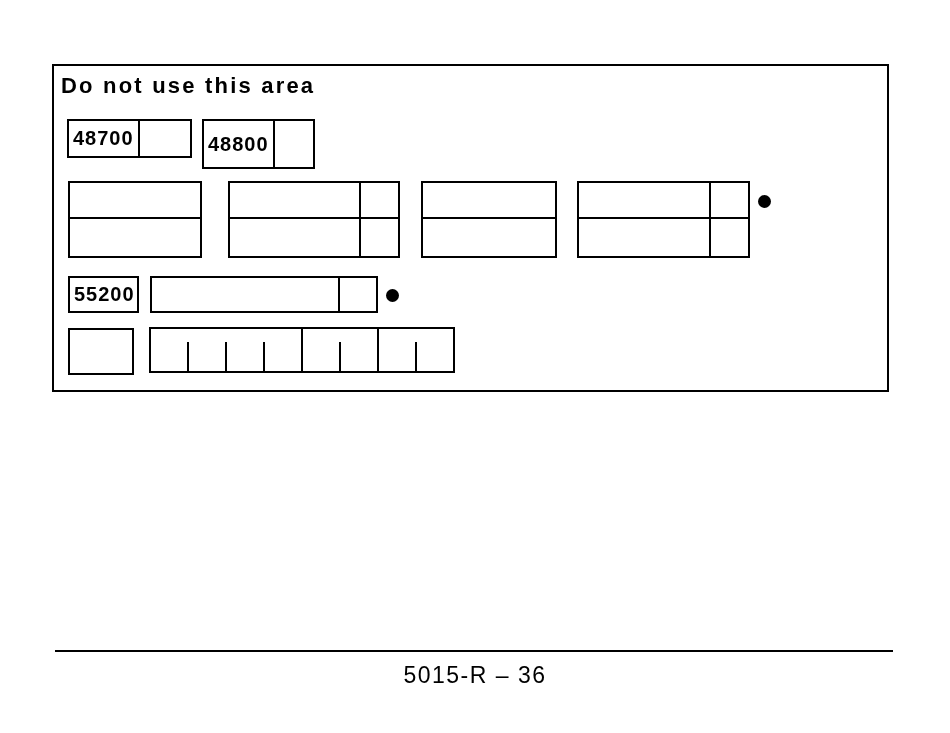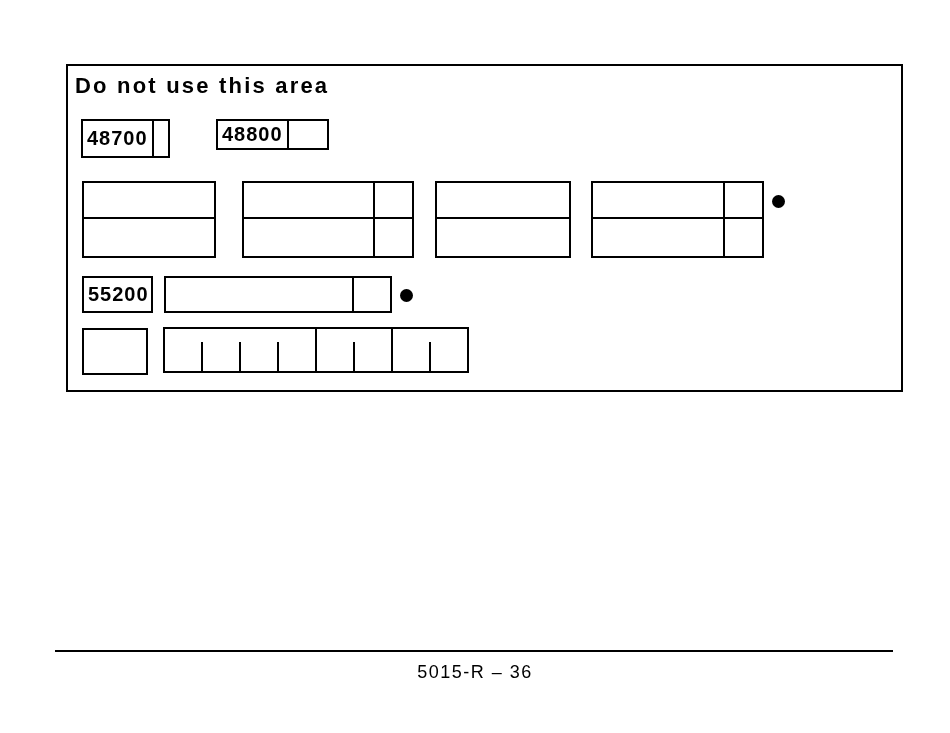--- a/index.html
+++ b/index.html
@@ -9,21 +9,21 @@
     width:950px; height:733px; position:relative;
     background:var(--paper);
     font-family:"Liberation Sans", sans-serif;
     color:var(--ink);
     overflow:hidden;
   }
   .abs { position:absolute; }
   .bx { position:absolute; border:2px solid var(--ink); background:var(--paper); }
 
   
-  .frame { left:66px; top:64px; width:837px; height:328px; }
+  .frame { left:52px; top:64px; width:837px; height:328px; }
 
   .title {
     left:7px; top:7px;
     font-size:22px; font-weight:bold; letter-spacing:2.2px;
     white-space:nowrap;
   }
 
   
   .code-box { display:flex; align-items:stretch; }
   .code-label {
@@ -52,37 +52,37 @@
   
   .comb { display:flex; align-items:stretch; }
   .comb-cell { flex:1; }
   .sep-full { width:2px; background:var(--ink); }
   .sep-tick { width:2px; height:29px; background:var(--ink); align-self:flex-end; }
 
   
   .footer-rule { left:55px; top:650px; width:838px; height:2px; background:var(--ink); }
   .footer-text {
     left:0; top:662px; width:950px;
-    text-align:center; font-size:18px; letter-spacing:1.5px;
+    text-align:center; font-size:23px; letter-spacing:1.5px;
     white-space:nowrap;
   }
 </style>
 </head>
 <body>
 
 <div class="abs frame bx">
 
   <div class="abs title">Do not use this area</div>
 
-  <div class="bx code-box" style="left:13px; top:53px; width:89px; height:39px;">
+  <div class="bx code-box" style="left:13px; top:53px; width:125px; height:39px;">
     <div class="code-label divided">48700</div>
     <div class="entry-cell"></div>
   </div>
 
-  <div class="bx code-box" style="left:148px; top:53px; width:113px; height:31px;text-align:right;">
+  <div class="bx code-box" style="left:148px; top:53px; width:113px; height:50px;text-align:right;">
     <div class="code-label divided">48800</div>
     <div class="entry-cell"></div>
   </div>
 
   <div class="bx split" style="left:14px; top:115px; width:134px; height:77px;">
     <div class="row-top">
         <div class="cell-full"></div>
       </div>
     <div class="row-bot">
         <div class="cell-full"></div>

